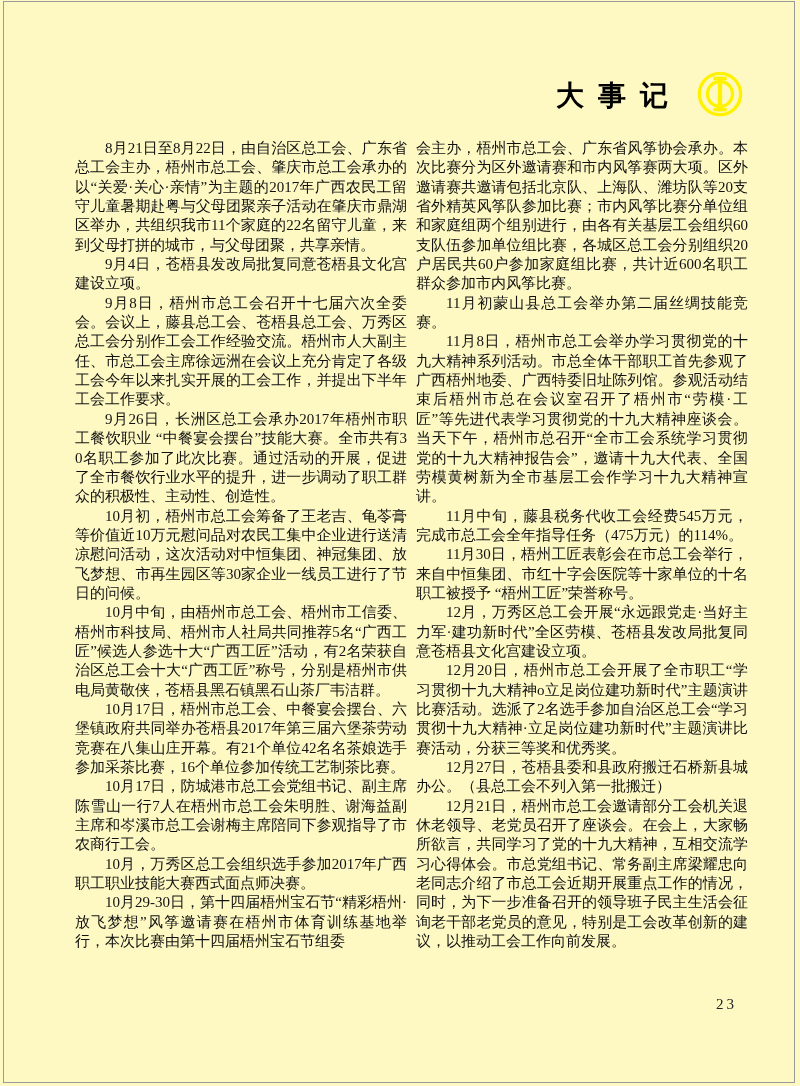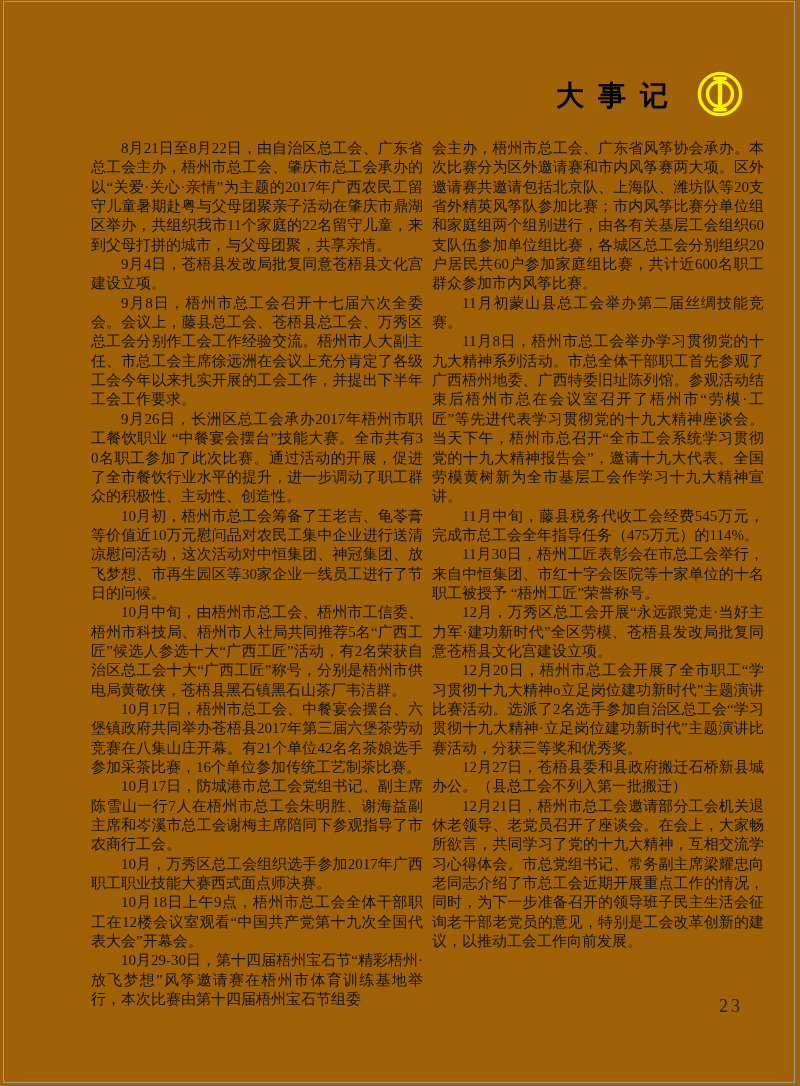--- a/index.html
+++ b/index.html
@@ -1,19 +1,19 @@
 <!DOCTYPE html>
 <html><head>
 <meta charset="utf-8">
 <style>
   html,body{margin:0;padding:0;background:#ffffff;}
   .page{
     position:relative;
     width:800px;height:1086px;
-    background:#a16207;
+    background:#fef9c3;
     font-family:"Liberation Serif","DejaVu Serif",serif;
     color:#111;
     overflow:hidden;
   }
   .page-frame{
     position:absolute;left:3px;top:1px;right:5px;bottom:3px;
     border:1px solid #9a9a9a;
     pointer-events:none;
   }
   .header-row{
@@ -28,29 +28,28 @@
     white-space:nowrap;
   }
   .union-logo{width:48px;height:48px;display:block;}
   .col{
     position:absolute;top:139px;
     width:332px;
     font-size:15px;line-height:19.35px;
     text-align:justify;
     text-justify:inter-ideograph;
     word-break:break-all;
-    margin-left:16px;
   }
   .col-left{left:75px;}
   .col-right{left:416px;}
   .col p{margin:0;padding:0;}
   .col p.indent{text-indent:2em;}
   .page-number{
-    position:absolute;top:996px;right:57px;
-    font-size:18px;letter-spacing:3px;color:#222;
+    position:absolute;top:996px;right:63px;
+    font-size:15px;letter-spacing:3px;color:#222;
   }
 </style>
 </head>
 <body>
 
 <div class="page">
   <div class="page-frame"></div>
 
   <div class="header-row">
     <div class="page-title">大事记</div>
@@ -70,21 +69,20 @@
   <div class="col col-left">
       <p class="indent">8月21日至8月22日，由自治区总工会、广东省总工会主办，梧州市总工会、肇庆市总工会承办的以“关爱·关心·亲情”为主题的2017年广西农民工留守儿童暑期赴粤与父母团聚亲子活动在肇庆市鼎湖区举办，共组织我市11个家庭的22名留守儿童，来到父母打拼的城市，与父母团聚，共享亲情。</p>
       <p class="indent">9月4日，苍梧县发改局批复同意苍梧县文化宫建设立项。</p>
       <p class="indent">9月8日，梧州市总工会召开十七届六次全委会。会议上，藤县总工会、苍梧县总工会、万秀区总工会分别作工会工作经验交流。梧州市人大副主任、市总工会主席徐远洲在会议上充分肯定了各级工会今年以来扎实开展的工会工作，并提出下半年工会工作要求。</p>
       <p class="indent">9月26日，长洲区总工会承办2017年梧州市职工餐饮职业 “中餐宴会摆台”技能大赛。全市共有30名职工参加了此次比赛。通过活动的开展，促进了全市餐饮行业水平的提升，进一步调动了职工群众的积极性、主动性、创造性。</p>
       <p class="indent">10月初，梧州市总工会筹备了王老吉、龟苓膏等价值近10万元慰问品对农民工集中企业进行送清凉慰问活动，这次活动对中恒集团、神冠集团、放飞梦想、市再生园区等30家企业一线员工进行了节日的问候。</p>
       <p class="indent">10月中旬，由梧州市总工会、梧州市工信委、梧州市科技局、梧州市人社局共同推荐5名“广西工匠”候选人参选十大“广西工匠”活动，有2名荣获自治区总工会十大“广西工匠”称号，分别是梧州市供电局黄敬侠，苍梧县黑石镇黑石山茶厂韦洁群。</p>
       <p class="indent">10月17日，梧州市总工会、中餐宴会摆台、六堡镇政府共同举办苍梧县2017年第三届六堡茶劳动竞赛在八集山庄开幕。有21个单位42名名茶娘选手参加采茶比赛，16个单位参加传统工艺制茶比赛。</p>
       <p class="indent">10月17日，防城港市总工会党组书记、副主席陈雪山一行7人在梧州市总工会朱明胜、谢海益副主席和岑溪市总工会谢梅主席陪同下参观指导了市农商行工会。</p>
       <p class="indent">10月，万秀区总工会组织选手参加2017年广西职工职业技能大赛西式面点师决赛。</p>
-      <p class="indent">10月18日上午9点，梧州市总工会全体干部职工在12楼会议室观看“中国共产党第十九次全国代表大会”开幕会。</p>
       <p class="indent">10月29-30日，第十四届梧州宝石节“精彩梧州·放飞梦想”风筝邀请赛在梧州市体育训练基地举行，本次比赛由第十四届梧州宝石节组委</p>
     </div>
 
   <div class="col col-right">
       <p class="">会主办，梧州市总工会、广东省风筝协会承办。本次比赛分为区外邀请赛和市内风筝赛两大项。区外邀请赛共邀请包括北京队、上海队、潍坊队等20支省外精英风筝队参加比赛；市内风筝比赛分单位组和家庭组两个组别进行，由各有关基层工会组织60支队伍参加单位组比赛，各城区总工会分别组织20户居民共60户参加家庭组比赛，共计近600名职工群众参加市内风筝比赛。</p>
       <p class="indent">11月初蒙山县总工会举办第二届丝绸技能竞赛。</p>
       <p class="indent">11月8日，梧州市总工会举办学习贯彻党的十九大精神系列活动。市总全体干部职工首先参观了广西梧州地委、广西特委旧址陈列馆。参观活动结束后梧州市总在会议室召开了梧州市“劳模·工匠”等先进代表学习贯彻党的十九大精神座谈会。当天下午，梧州市总召开“全市工会系统学习贯彻党的十九大精神报告会”，邀请十九大代表、全国劳模黄树新为全市基层工会作学习十九大精神宣讲。</p>
       <p class="indent">11月中旬，藤县税务代收工会经费545万元，完成市总工会全年指导任务（475万元）的114%。</p>
       <p class="indent">11月30日，梧州工匠表彰会在市总工会举行，来自中恒集团、市红十字会医院等十家单位的十名职工被授予 “梧州工匠”荣誉称号。</p>
       <p class="indent">12月，万秀区总工会开展“永远跟党走·当好主力军·建功新时代”全区劳模、苍梧县发改局批复同意苍梧县文化宫建设立项。</p>

